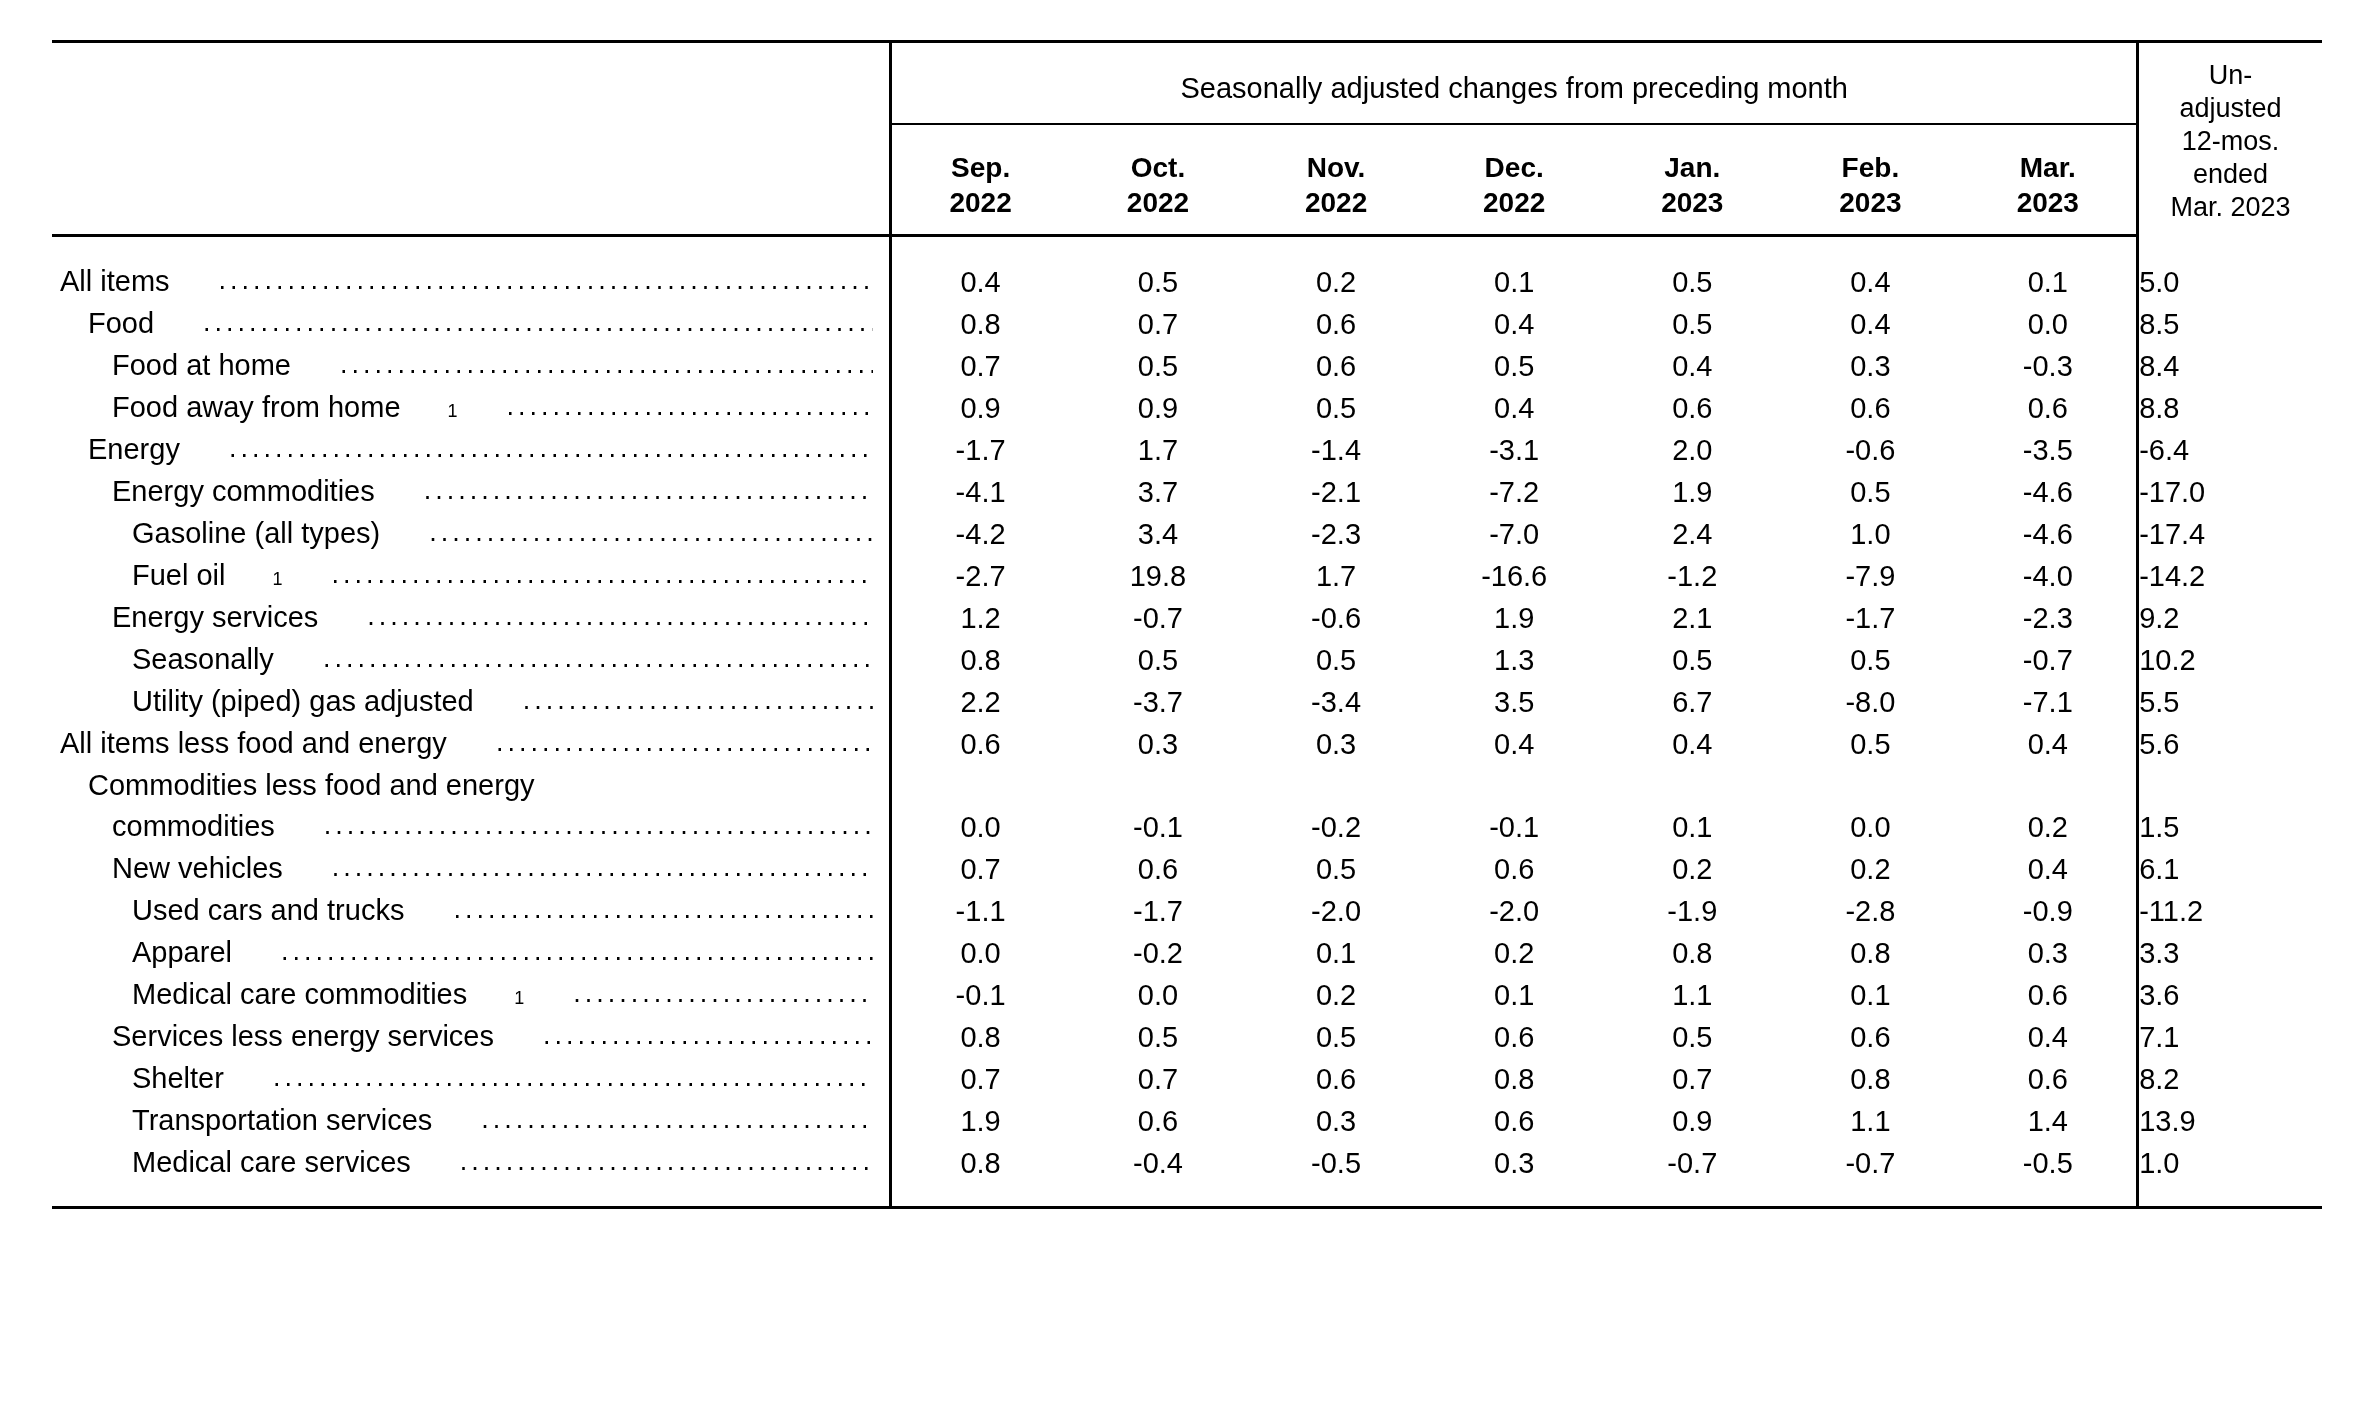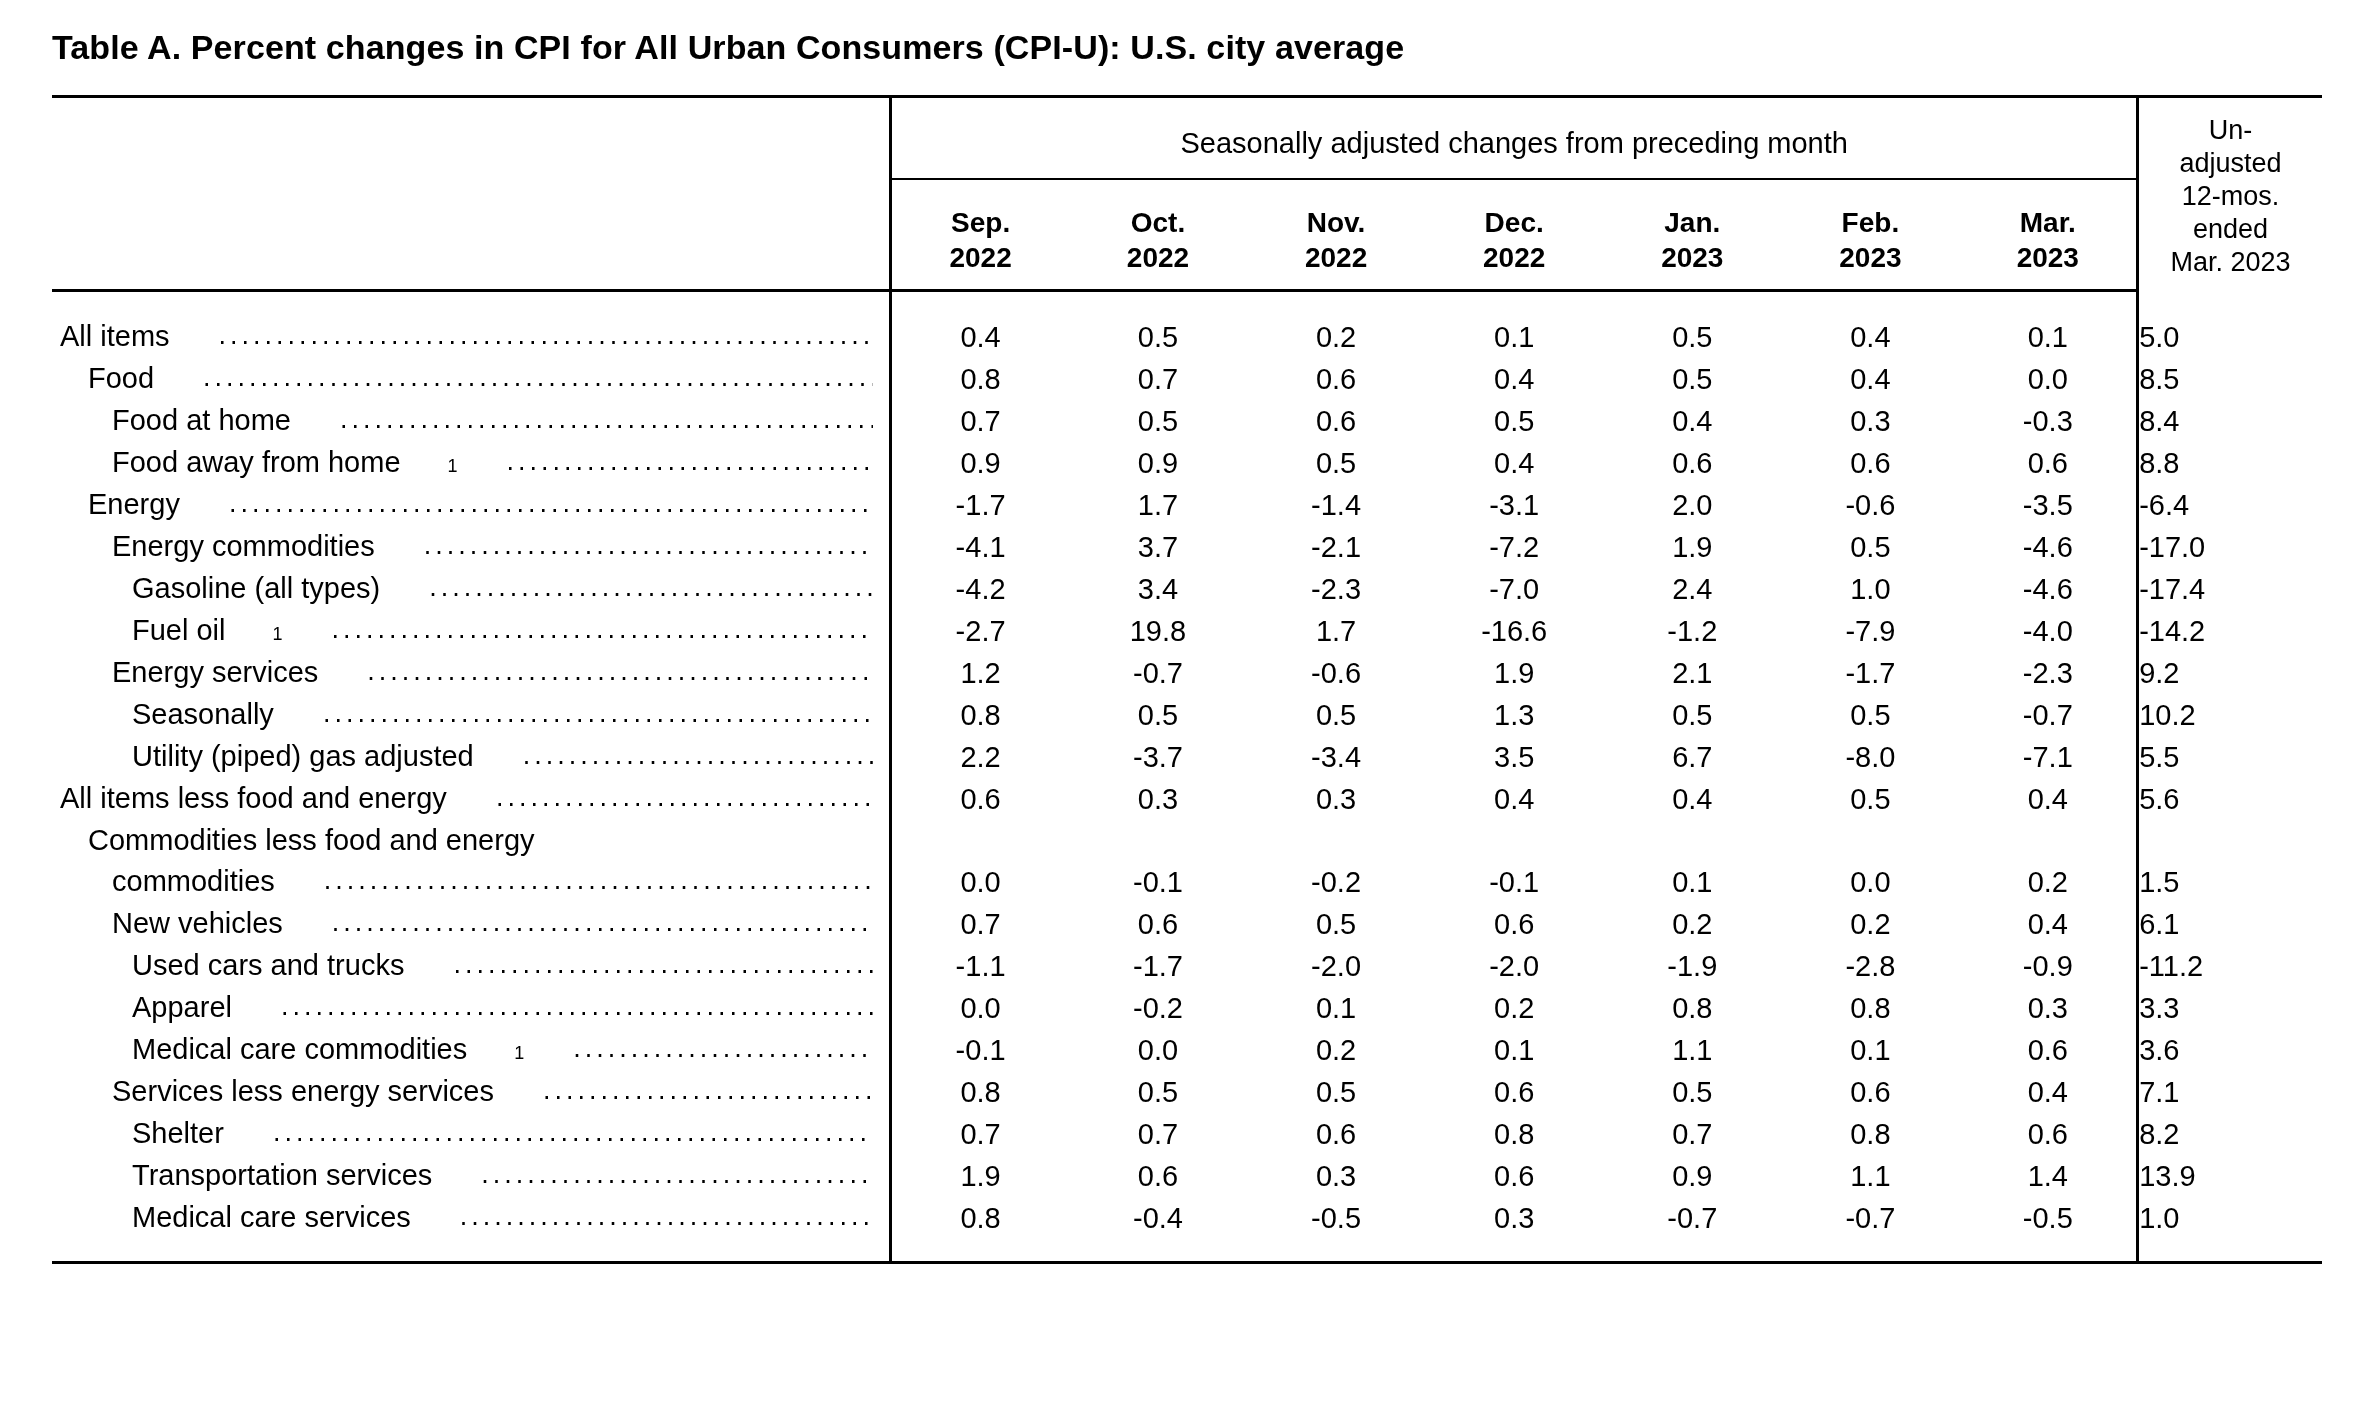--- a/index.html
+++ b/index.html
@@ -27,20 +27,21 @@
     letter-spacing: 0.1px;
     margin: 0 0 28px 0;
     line-height: 1.15;
   }
 
   table.cpi {
     border-collapse: collapse;
     width: 2270px;
     table-layout: fixed;
     font-size: 28px;
+    margin-top: 12px;
   }
 
   
   .rule-top td, .rule-top th { border-top: 3px solid #000; }
 
   th, td { padding: 0; vertical-align: bottom; }
 
   .col-label { width: 810px; }
   .col-month { width: 172px; }
   .col-annual { width: 178px; }
@@ -126,21 +127,20 @@
   .ind3 { padding-left: 80px; }
 
   sup { font-size: 18px; vertical-align: super; line-height: 0; }
   .bottom-rule-row td { border-top: 3px solid #000; height: 0; line-height: 0; padding: 0;}
 </style>
 </head>
 <body>
 
 <div class="page">
 
-  <h1 class="table-title">Table A. Percent changes in CPI for All Urban Consumers (CPI-U): U.S. city average</h1>
 
   <table class="cpi">
     <colgroup>
       <col class="col-label">
       <col class="col-month">
         <col class="col-month">
         <col class="col-month">
         <col class="col-month">
       <col class="col-month">
         <col class="col-month">

